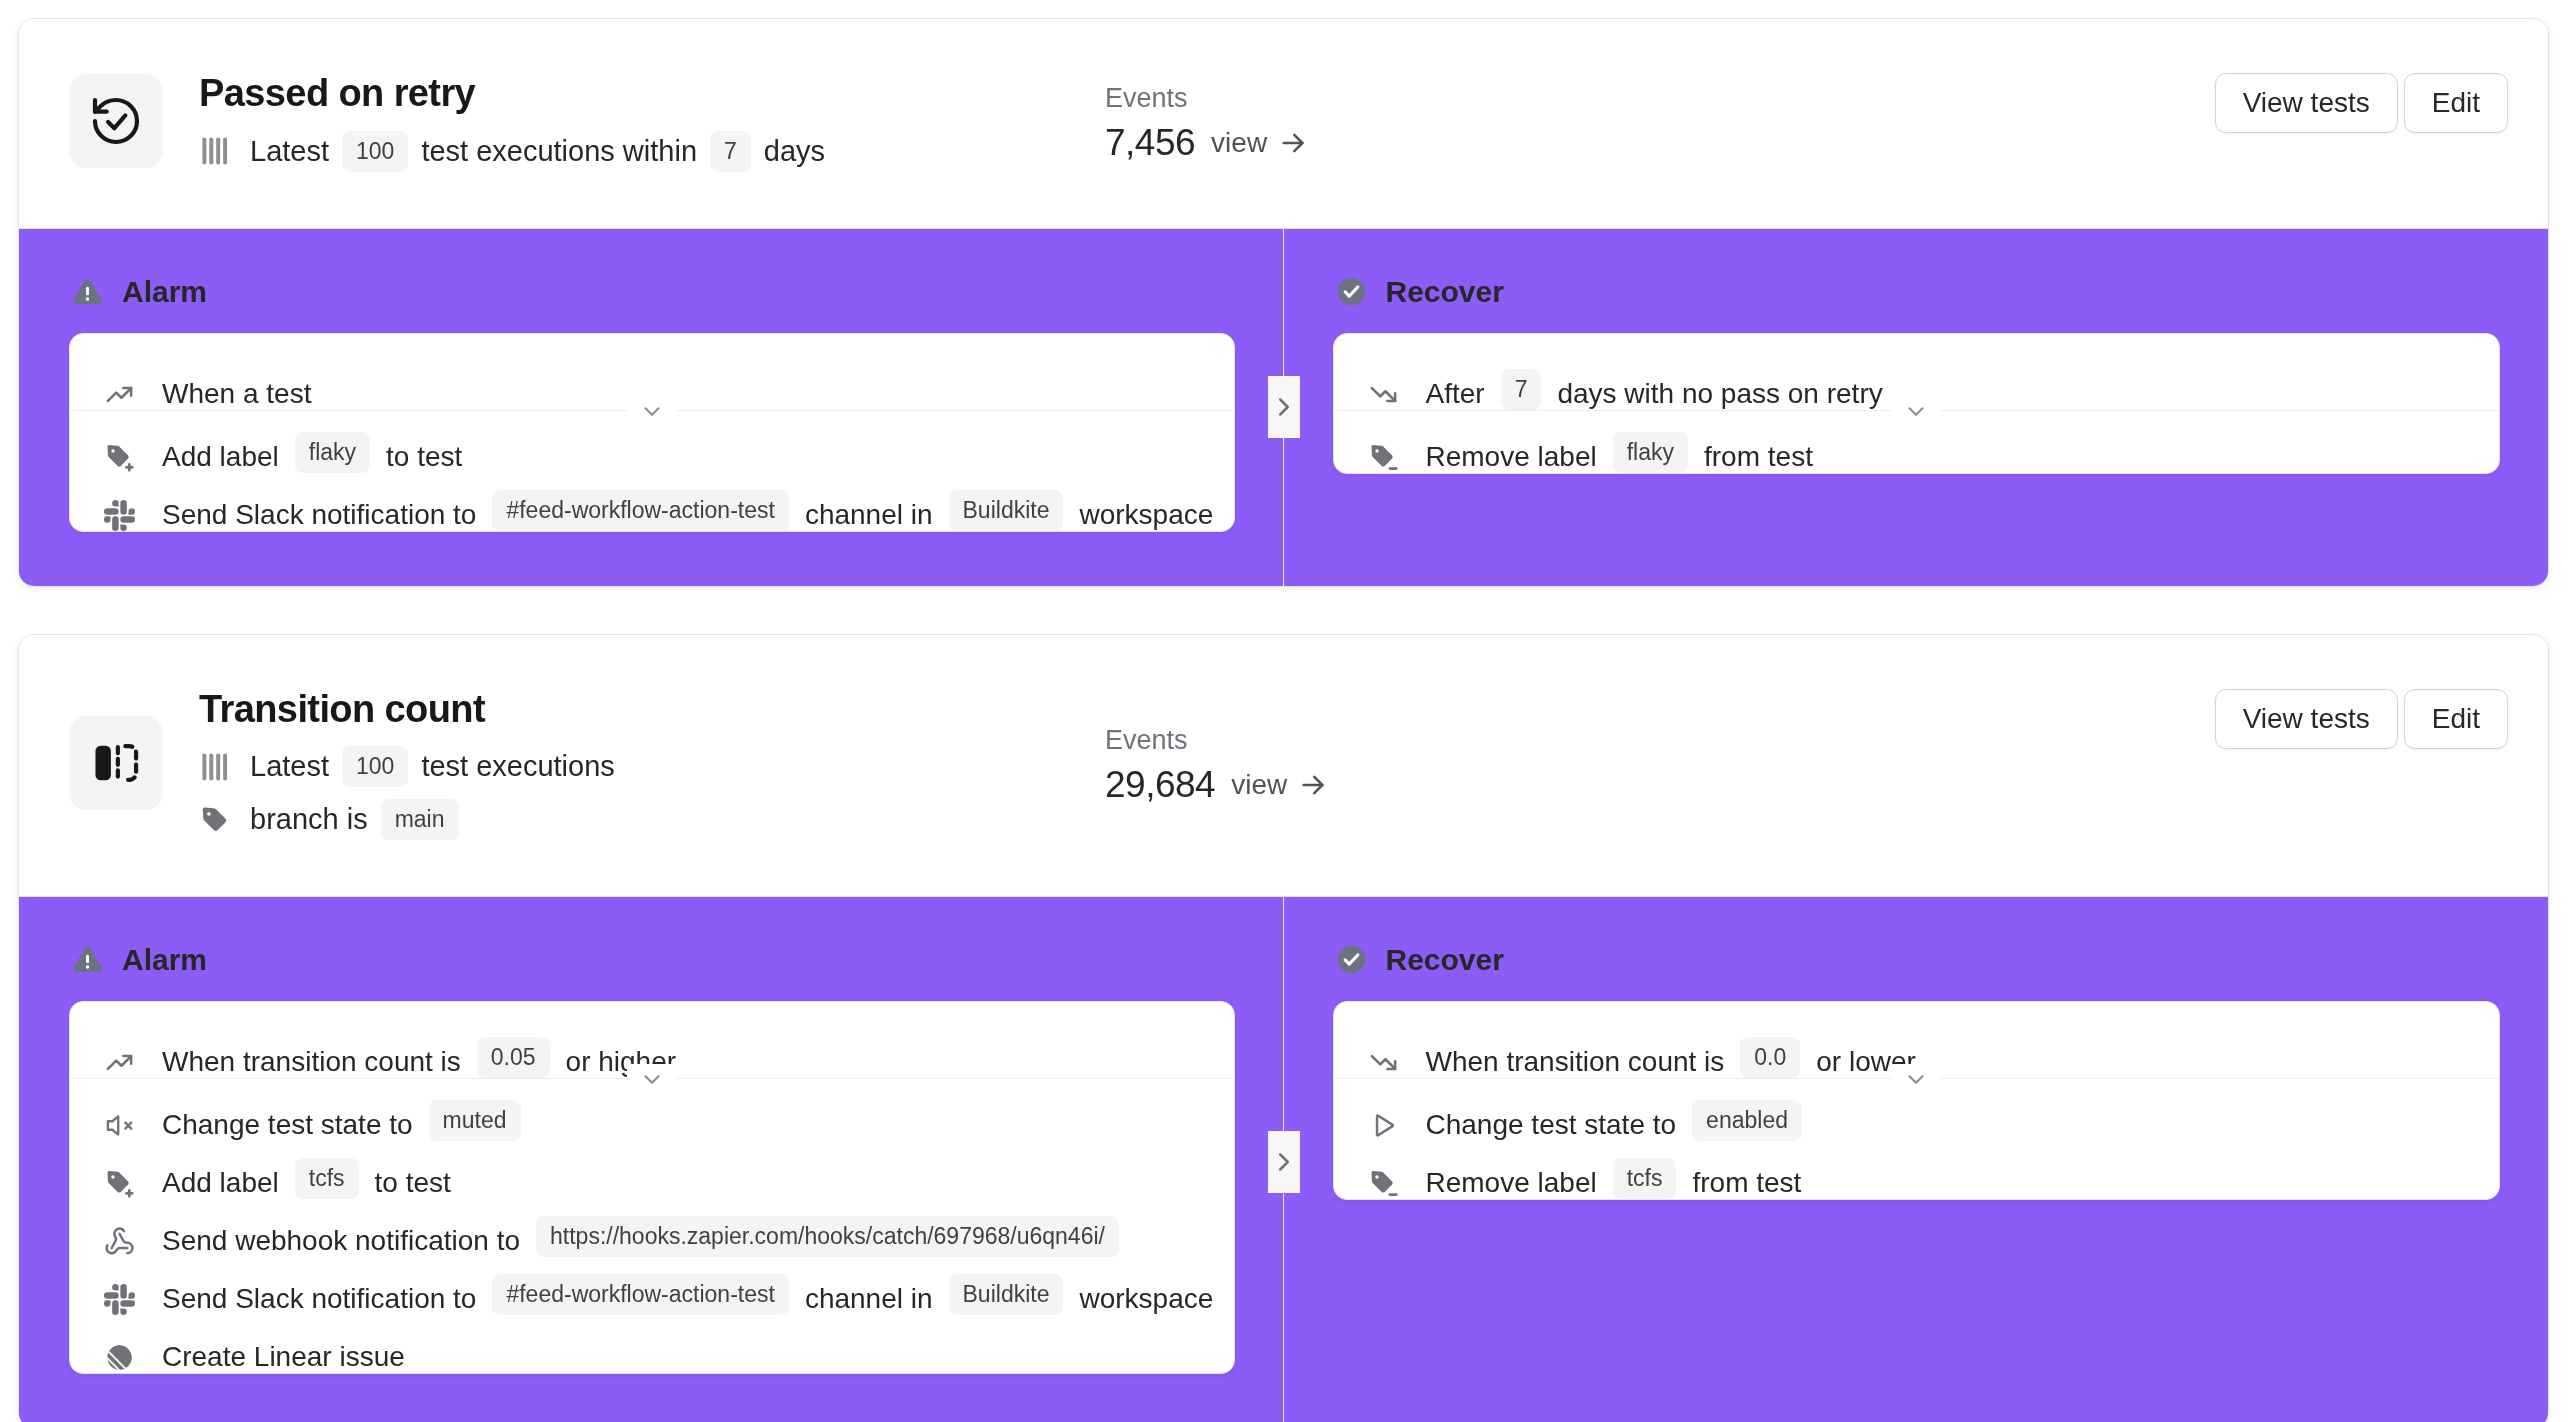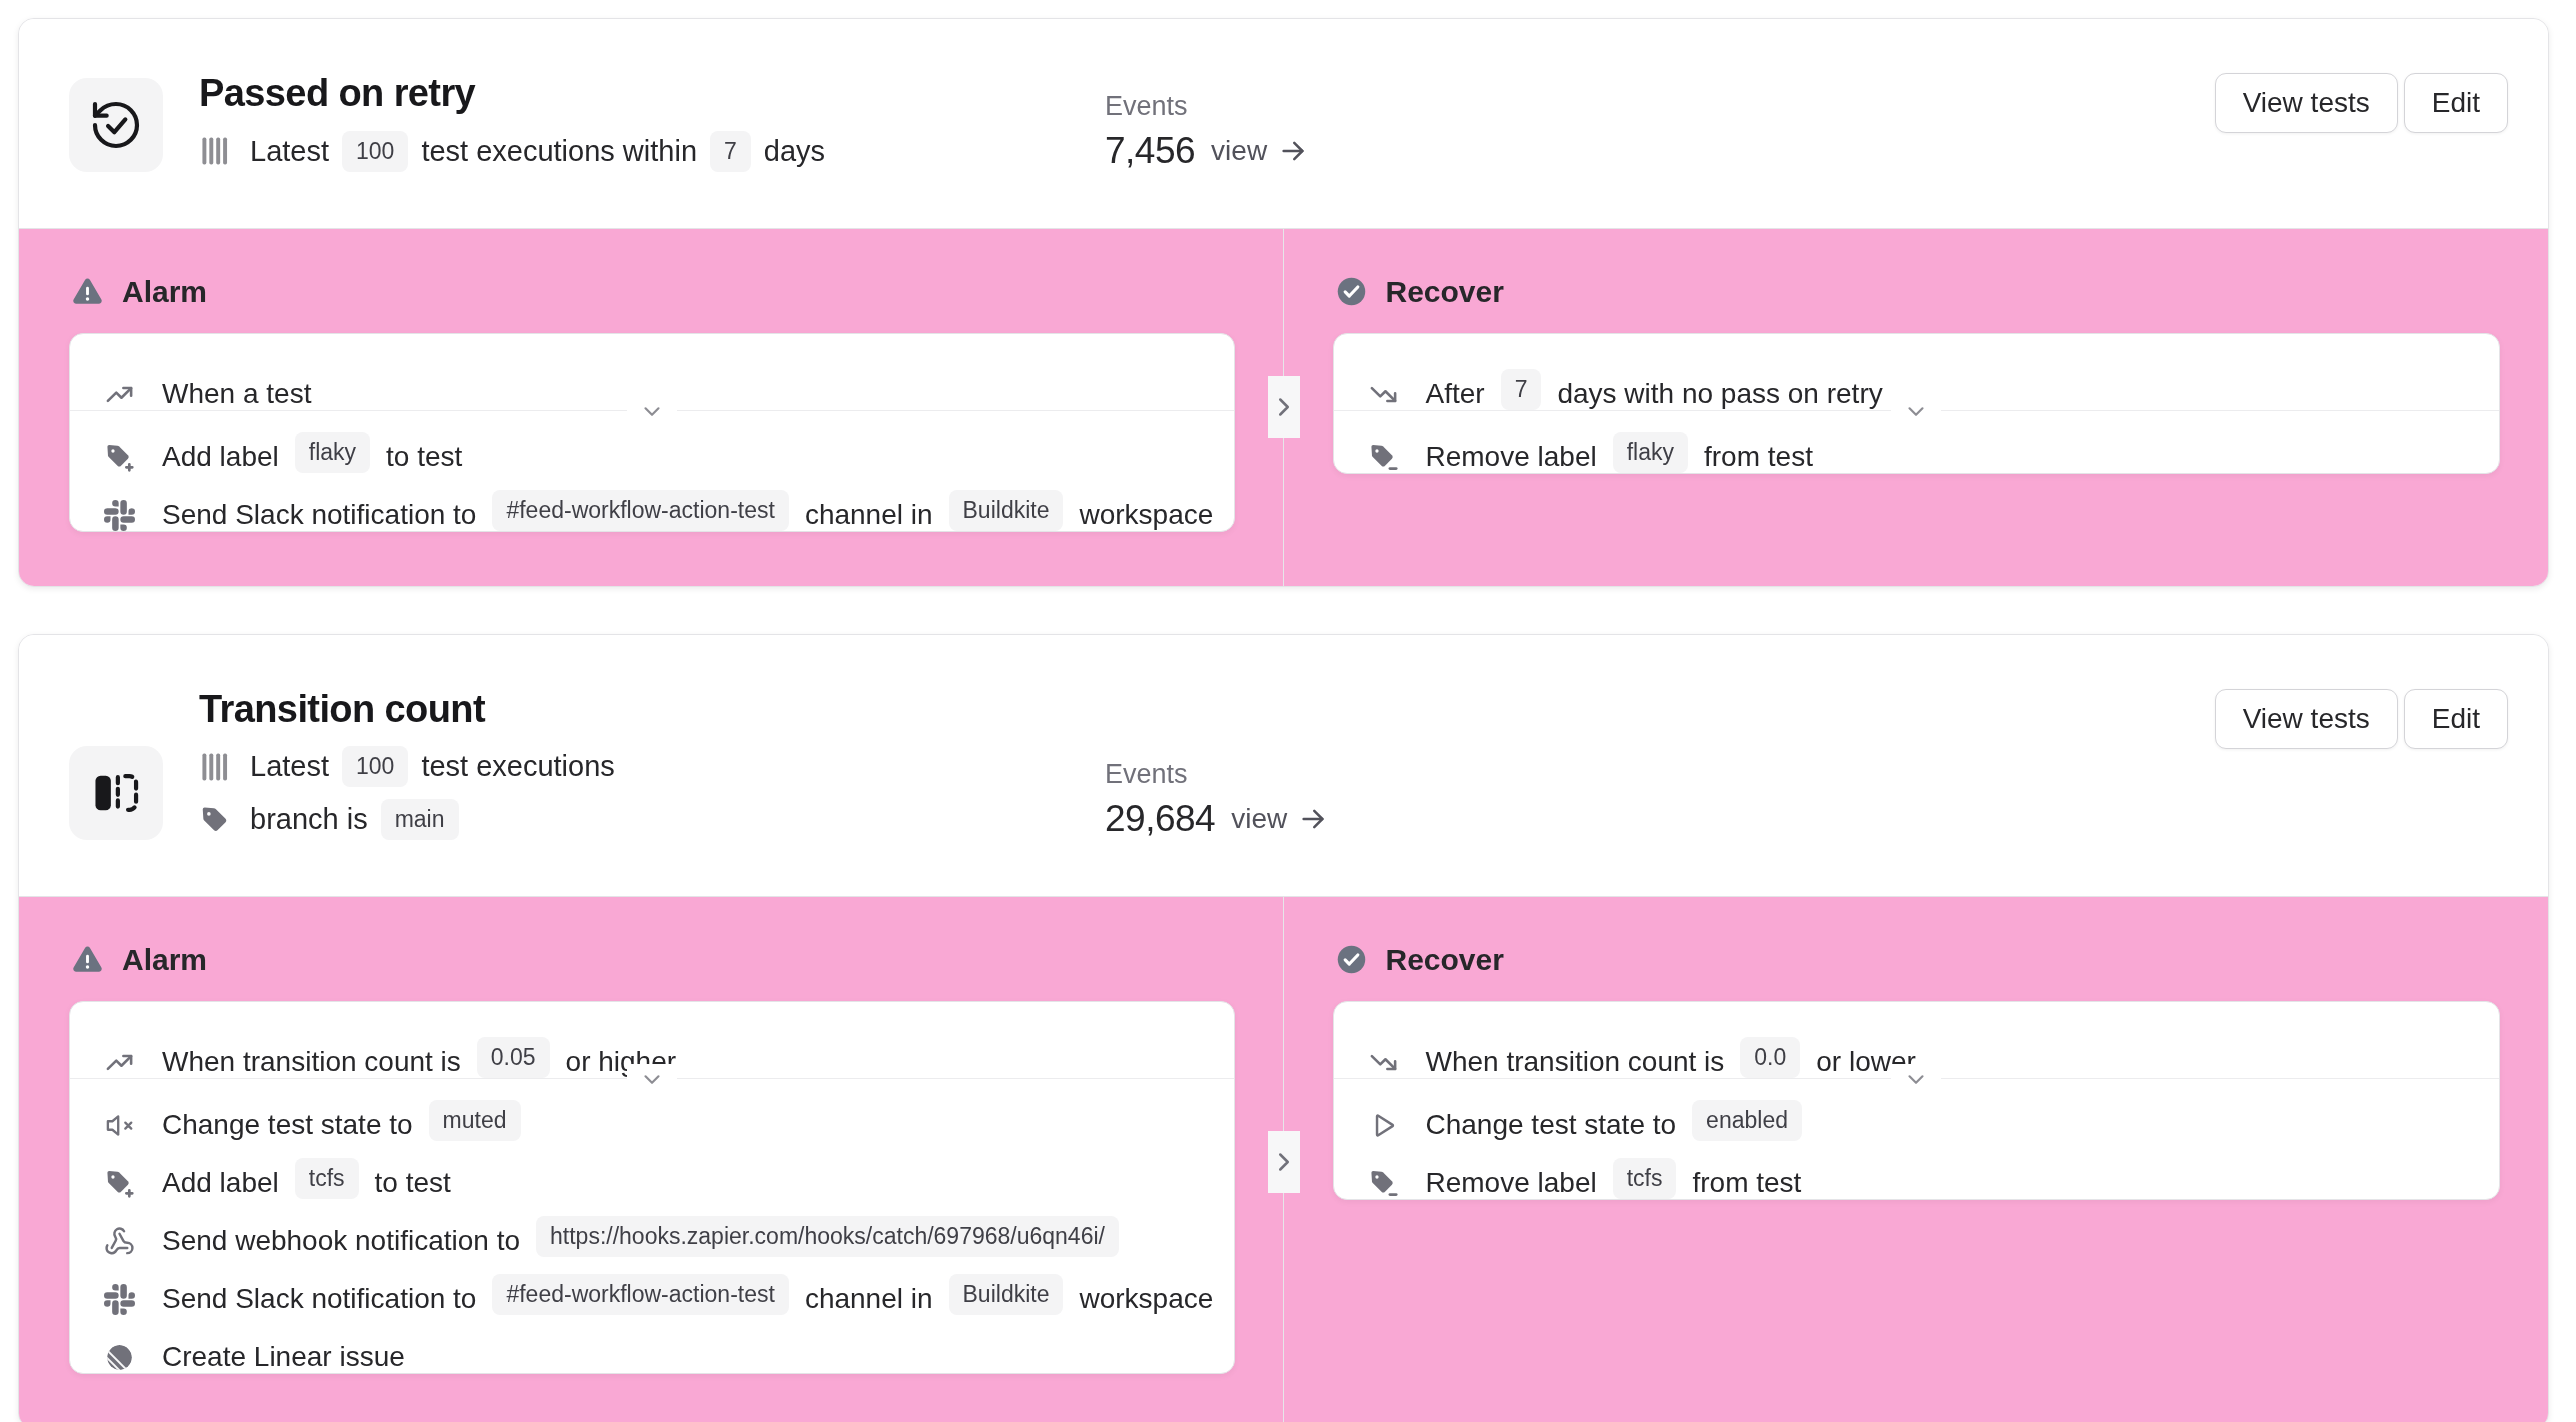--- a/index.html
+++ b/index.html
@@ -14,21 +14,21 @@
   .card {
     border:1px solid #e4e4e7;
     border-radius:16px;
     box-shadow:0 2px 6px rgba(0,0,0,.08);
     background:#f7f7f8;
     overflow:hidden;
   }
   .card-header {
     background:#fff;
     display:flex;
-    align-items:flex-end;
+    align-items:center;
     padding:52px 40px 56px 50px;
   }
   .tile {
     width:94px; height:94px; border-radius:18px;
     background:#f4f4f5;
     display:flex; align-items:center; justify-content:center;
     margin-right:36px; flex:none;
   }
   .tile-icon svg { width:56px; height:56px; display:block; }
   .title-block { width:906px; flex:none; padding-top:2px; }
@@ -59,21 +59,21 @@
     font-family:inherit;
     background:#fff; border:1px solid #d4d4d8; border-radius:11px;
     padding:13px 27px; font-size:28px; color:#27272a;
     box-shadow:0 1px 3px rgba(0,0,0,.06); cursor:pointer; white-space:nowrap;
   }
 
   .card-body {
     position:relative;
     display:flex;
     border-top:1px solid #e4e4e7;
-    background:#f9a8d4;
+    background:#8b5cf6;
   }
   .half { width:50%; padding:46px 48px 54px 50px; }
   .half-left { border-right:1px solid #e6e6e9; }
   .half-right { padding-left:49px; }
 
   .panel-heading {
     display:flex; align-items:center; gap:18px;
     font-size:30px; font-weight:700; color:#27272a;
     margin:0 0 24px 2px; min-height:34px;
   }

